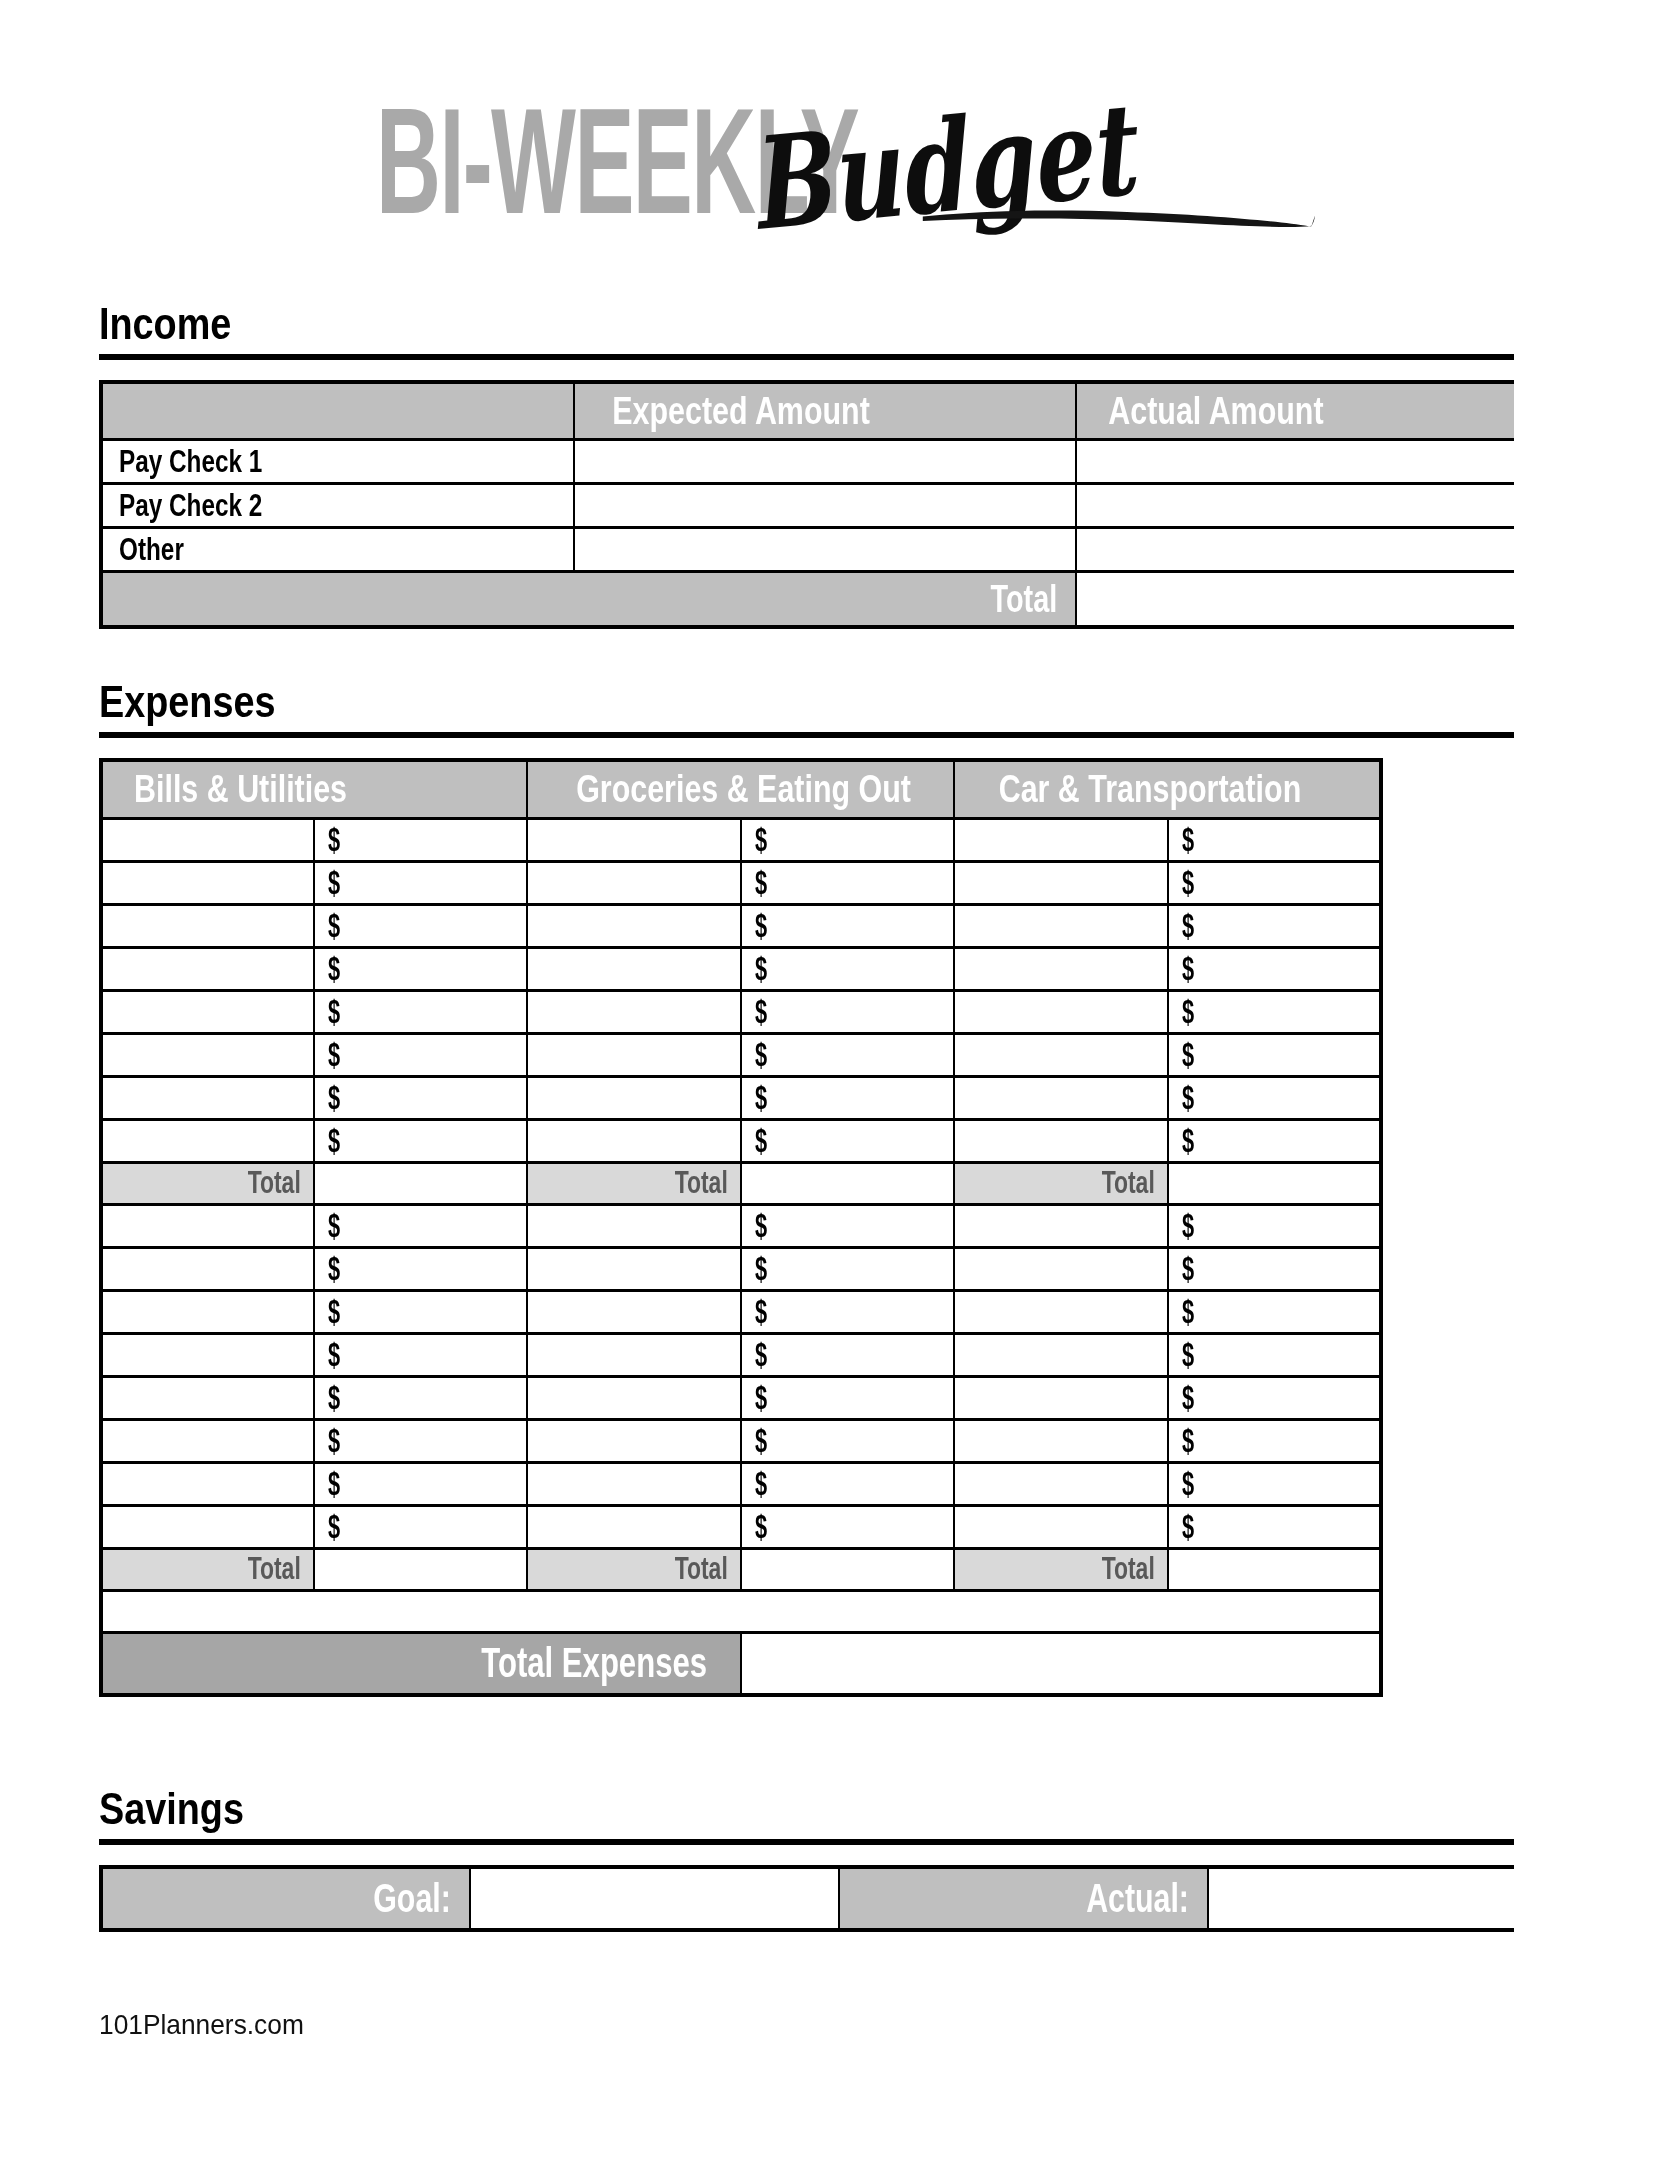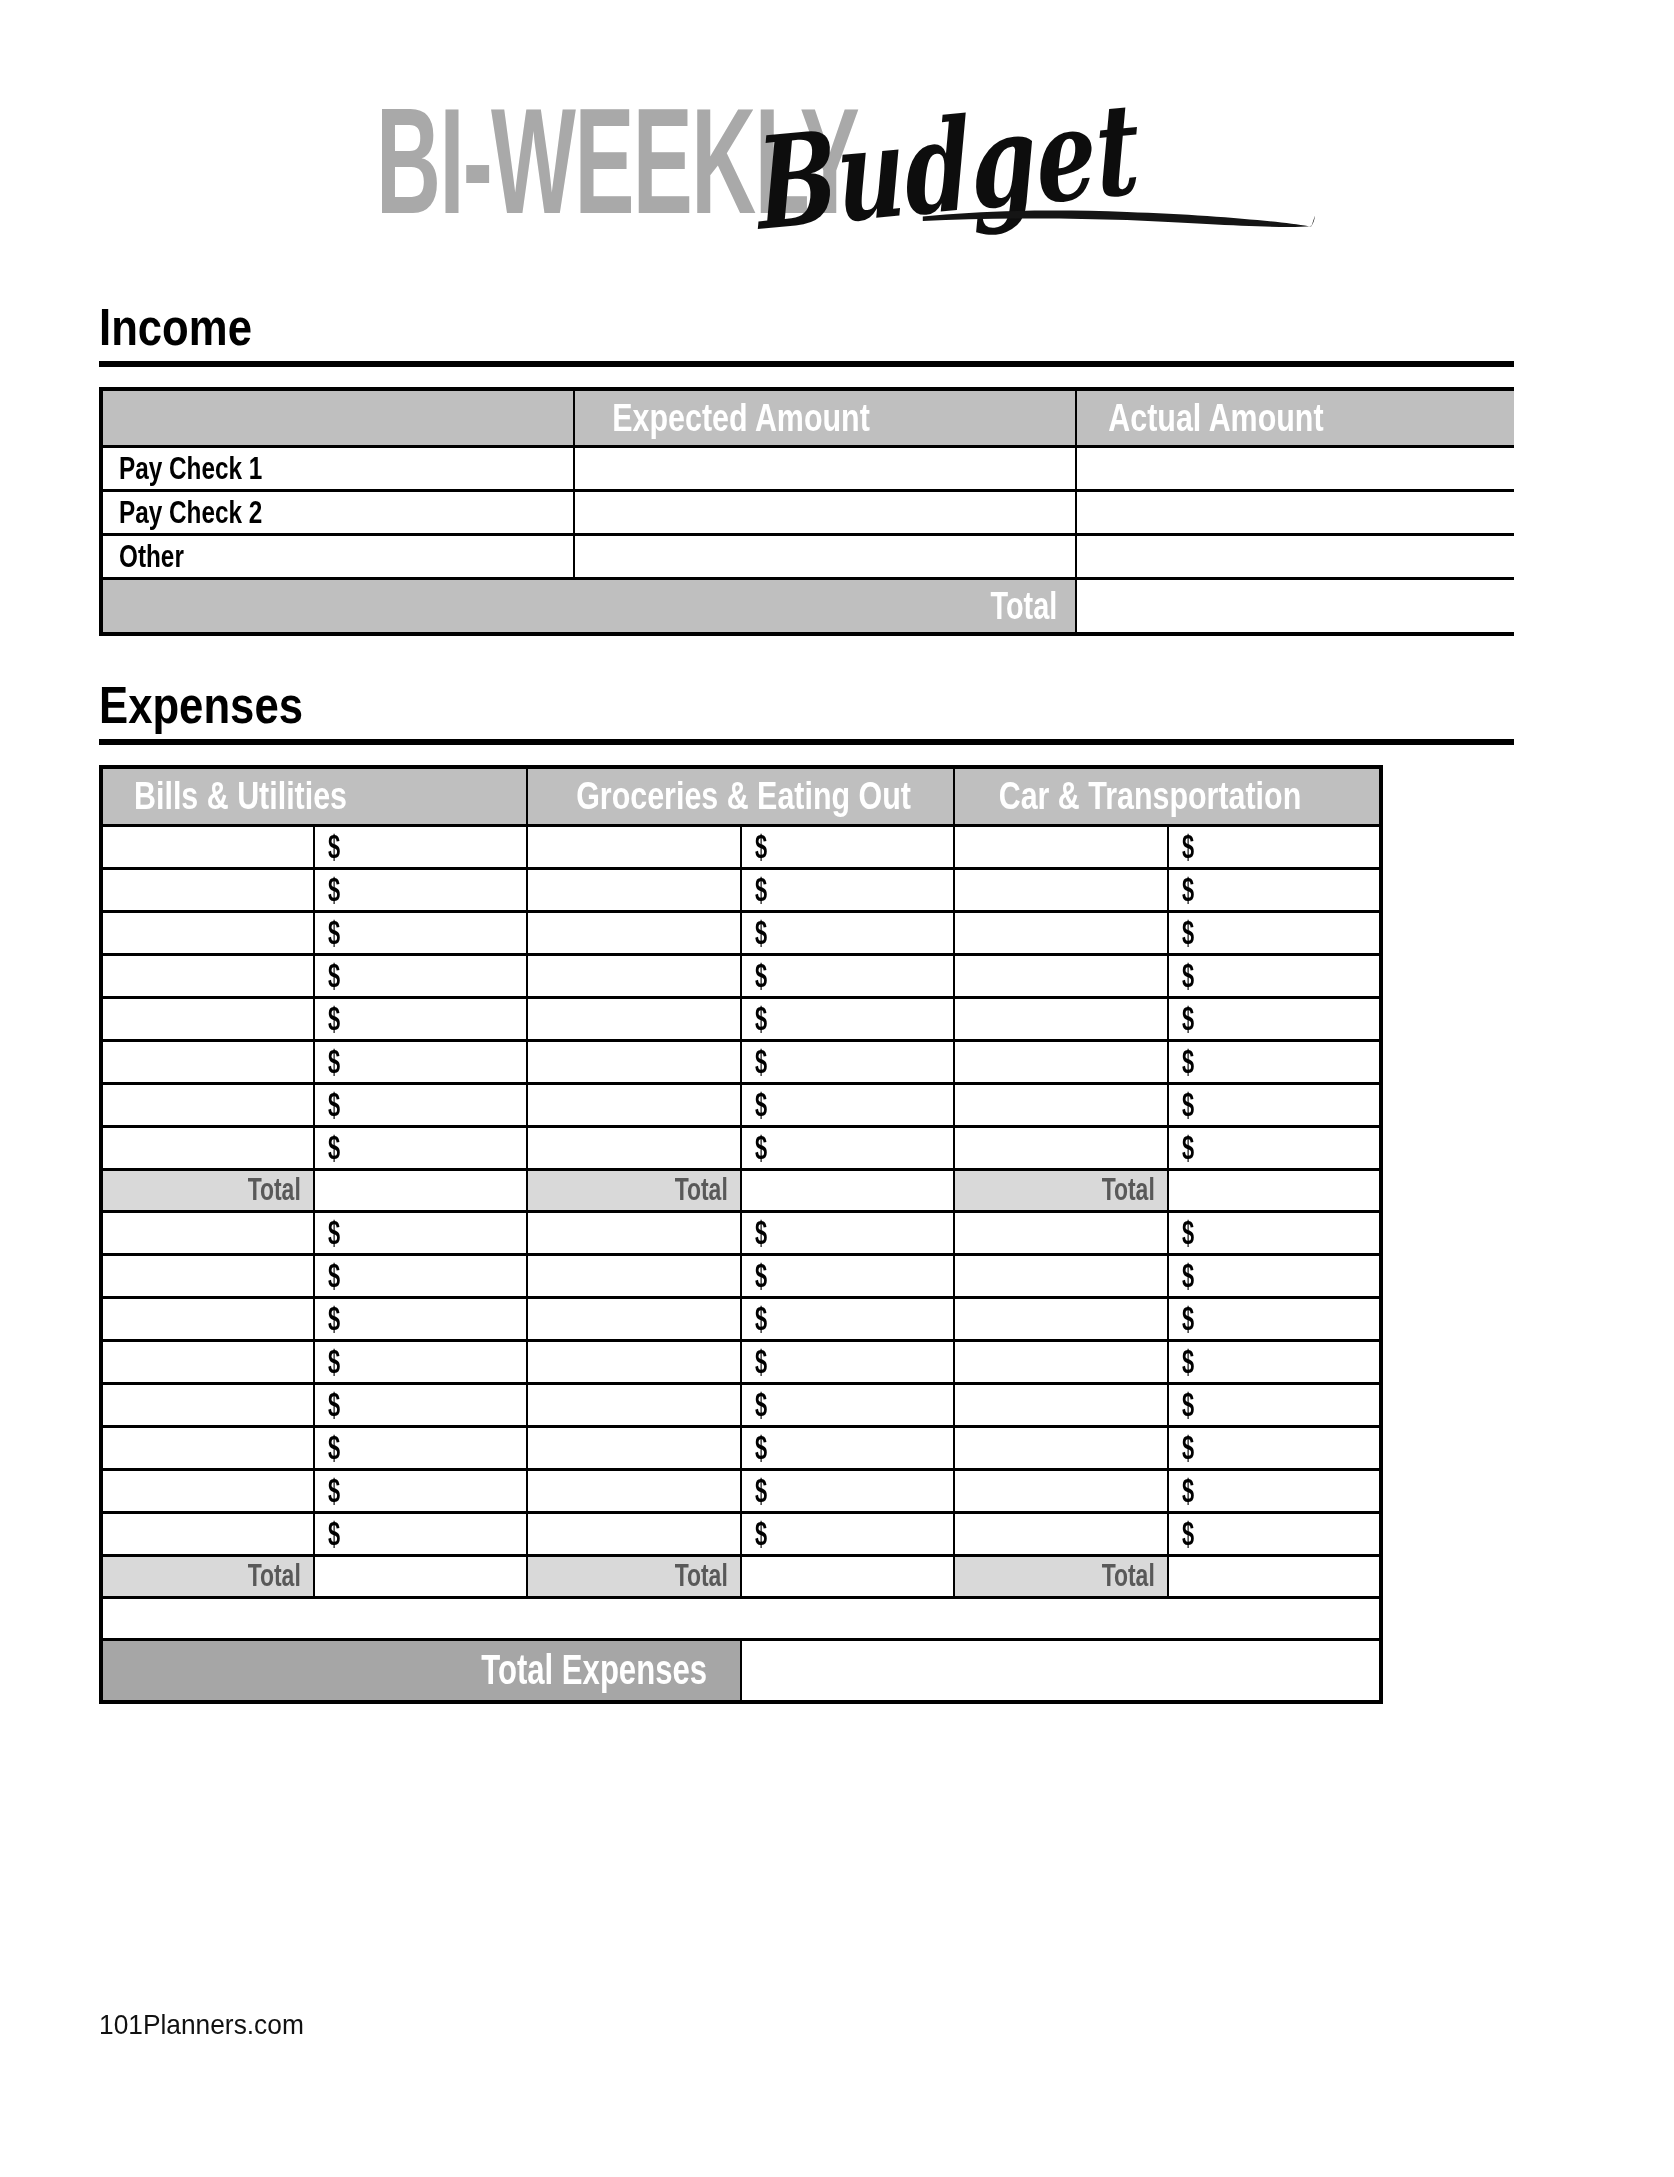--- a/index.html
+++ b/index.html
@@ -35,21 +35,21 @@
     font-size:127px;line-height:1.1;color:#0d0d0d;white-space:nowrap;
     transform:scaleX(0.74) rotate(-4deg);transform-origin:left top;
     z-index:2;
   }
   .swoosh{position:absolute;left:921px;top:202px;z-index:2;}
   
   .sec{position:absolute;left:99px;width:1476px;}
   .sec-income{top:301px;}
   .sec-expenses{top:679px;}
   .sec-savings{top:1786px;}
-  h2{margin:0;line-height:1;font-size:52px;font-weight:bold;}
+  h2{margin:0;line-height:1;font-size:45px;font-weight:bold;}
   .heading-text{display:inline-block;white-space:nowrap;
     transform:scaleX(0.84);transform-origin:left center;font-weight:bold;}
   .rule{height:6.3px;background:var(--ink);margin-top:8px;}
   
   table{
     border-collapse:collapse;table-layout:fixed;
     border:4.5px solid var(--ink);
     margin-top:19.7px;
     background:var(--paper);
   }
@@ -319,17 +319,41 @@
             <td class="input-cell" colspan="6"></td>
           </tr>
           <tr class="total-expenses-row">
             <td class="total-exp-cell" colspan="3"><span class="cond total-exp-label">Total Expenses</span></td>
             <td class="input-cell" colspan="3"></td>
           </tr>
         </tbody>
     </table>
   </section>
 
+  <section class="sec sec-savings">
+    <h2><span class="heading-text">Savings</span></h2>
+    <div class="rule"></div>
+    <table class="savings-table">
+      <colgroup>
+          <col style="width:369px">
+          <col style="width:369px">
+          <col style="width:369px">
+          <col style="width:369px">
+        </colgroup>
+      <tbody>
+        <tr class="savings-row">
+          <td class="savings-label-cell">
+            <span class="cond savings-label">Goal:</span>
+          </td>
+          <td class="input-cell"></td>
+          <td class="savings-label-cell">
+            <span class="cond savings-label">Actual:</span>
+          </td>
+          <td class="input-cell"></td>
+        </tr>
+      </tbody>
+    </table>
+  </section>
 
   <div class="footer">101Planners.com</div>
 
 </div>
 
 
 </body></html>

